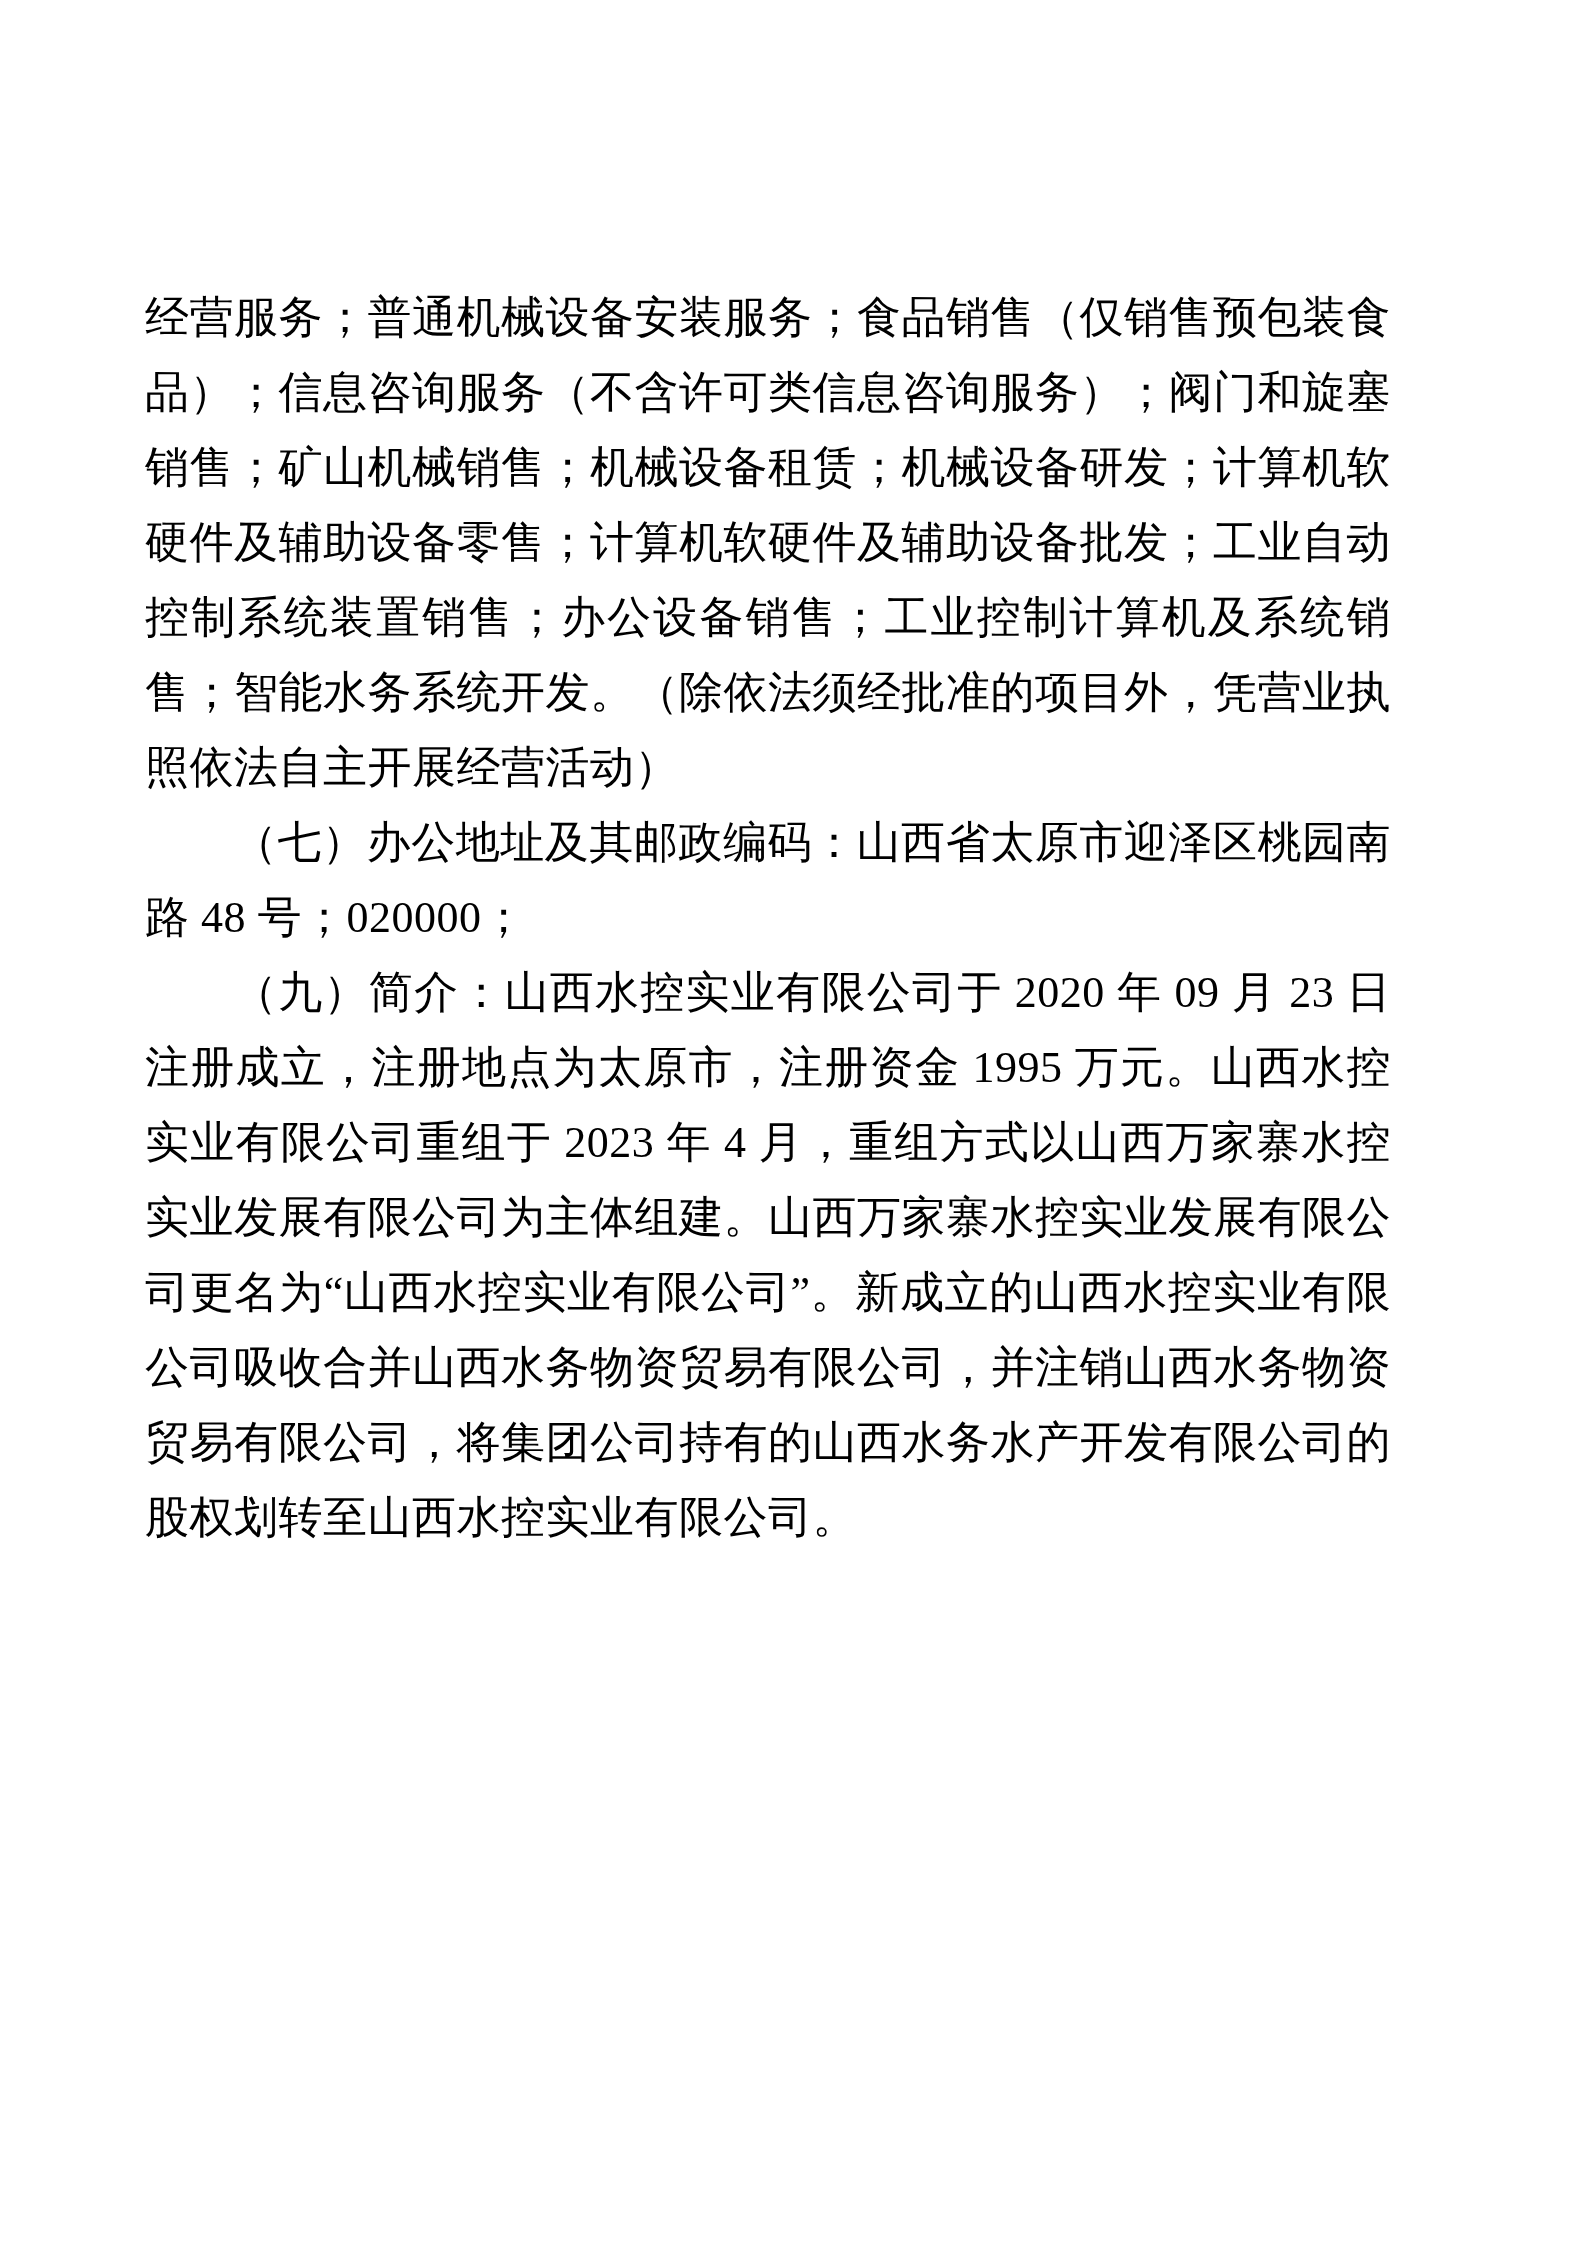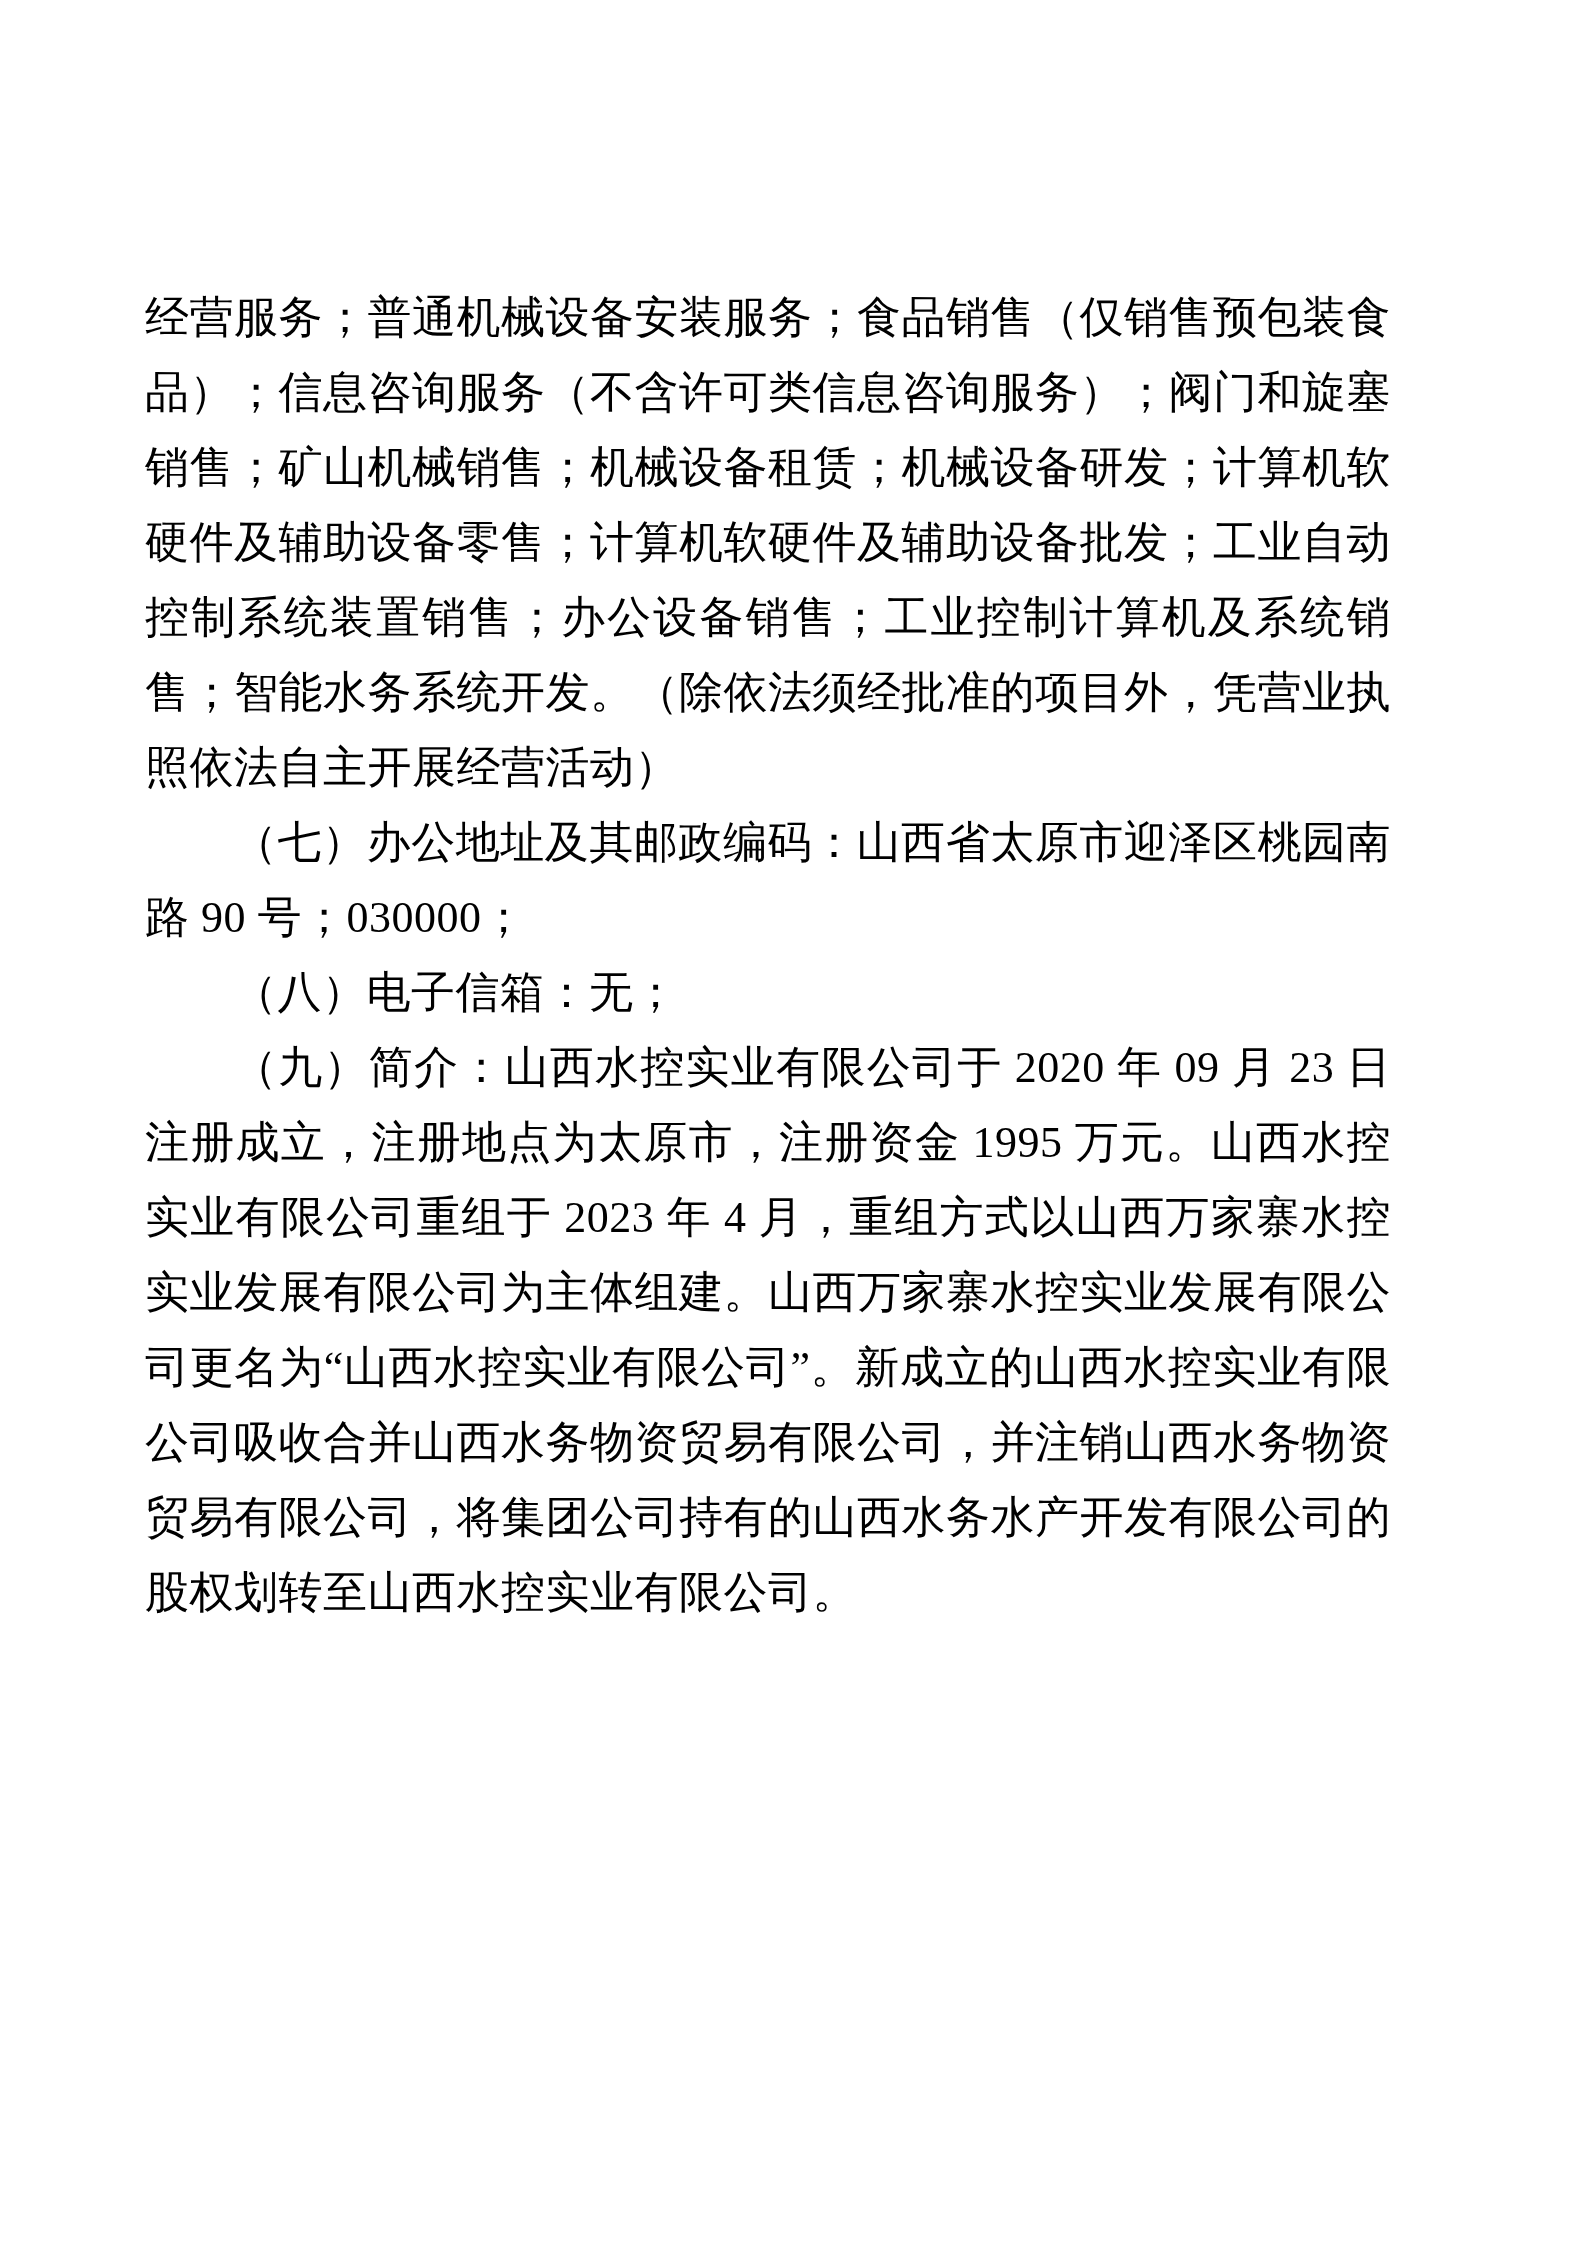--- a/index.html
+++ b/index.html
@@ -36,17 +36,16 @@
   .doc-body p.indent {
     text-indent: 2em;
   }
 </style>
 </head>
 <body>
 
 <div class="page">
   <div class="doc-body">
     <p>经营服务；普通机械设备安装服务；食品销售（仅销售预包装食品）；信息咨询服务（不含许可类信息咨询服务）；阀门和旋塞销售；矿山机械销售；机械设备租赁；机械设备研发；计算机软硬件及辅助设备零售；计算机软硬件及辅助设备批发；工业自动控制系统装置销售；办公设备销售；工业控制计算机及系统销售；智能水务系统开发。（除依法须经批准的项目外，凭营业执照依法自主开展经营活动）</p>
-    <p class="indent">（七）办公地址及其邮政编码：山西省太原市迎泽区桃园南路 90 号；030000；</p>
-    <p class="indent">（八）电子信箱：无；</p>
+    <p class="indent">（七）办公地址及其邮政编码：山西省太原市迎泽区桃园南路 48 号；020000；</p>
     <p class="indent">（九）简介：山西水控实业有限公司于 2020 年 09 月 23 日注册成立，注册地点为太原市，注册资金 1995 万元。山西水控实业有限公司重组于 2023 年 4 月，重组方式以山西万家寨水控实业发展有限公司为主体组建。山西万家寨水控实业发展有限公司更名为“山西水控实业有限公司”。新成立的山西水控实业有限公司吸收合并山西水务物资贸易有限公司，并注销山西水务物资贸易有限公司，将集团公司持有的山西水务水产开发有限公司的股权划转至山西水控实业有限公司。</p>
   </div>
 </div>
 
 </body></html>

